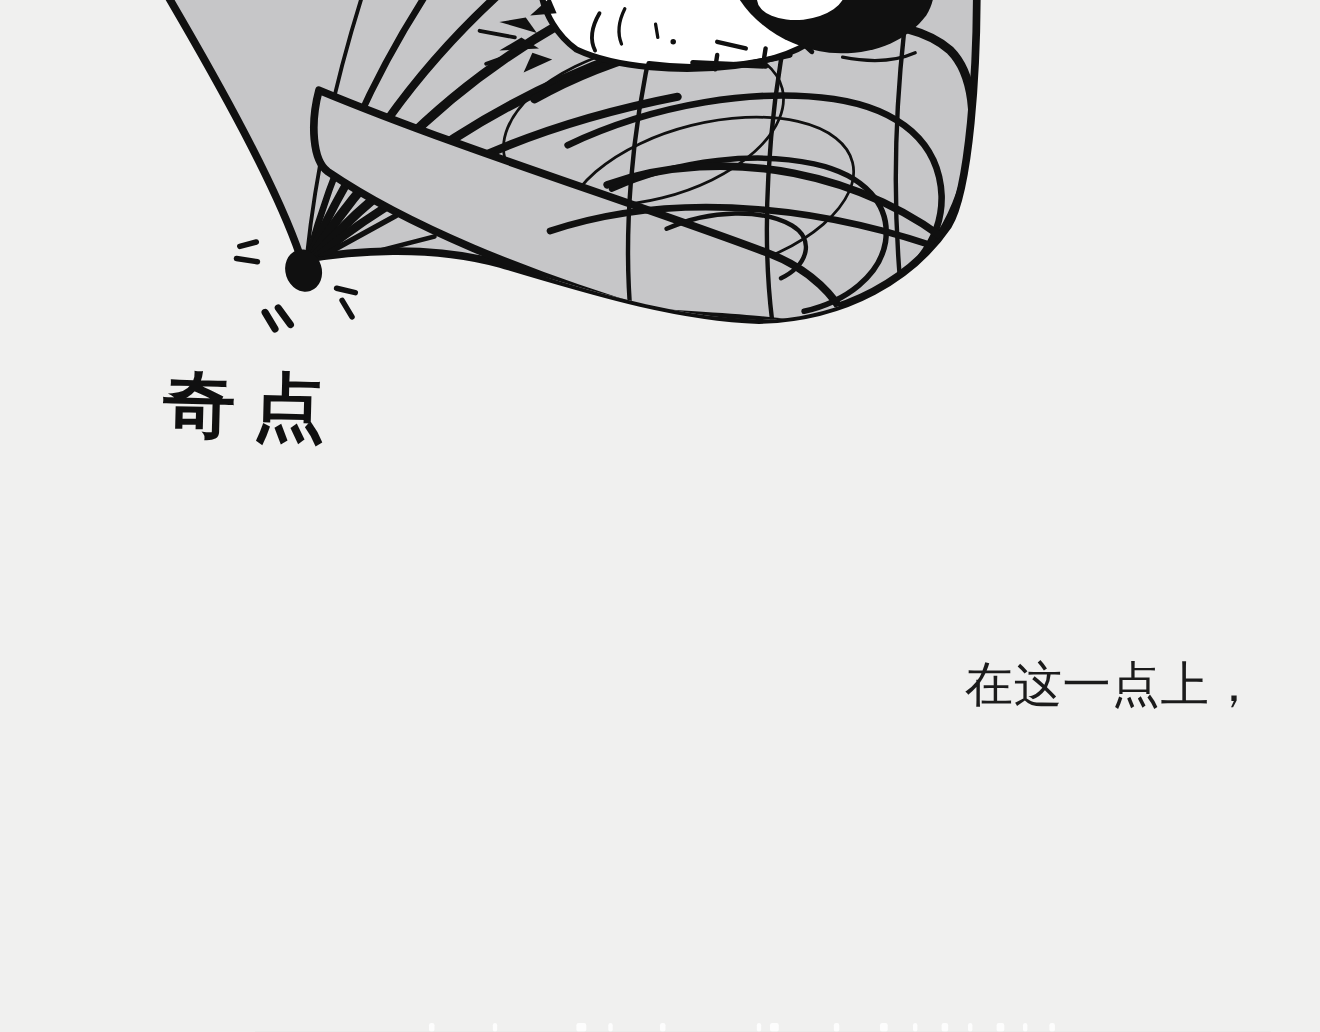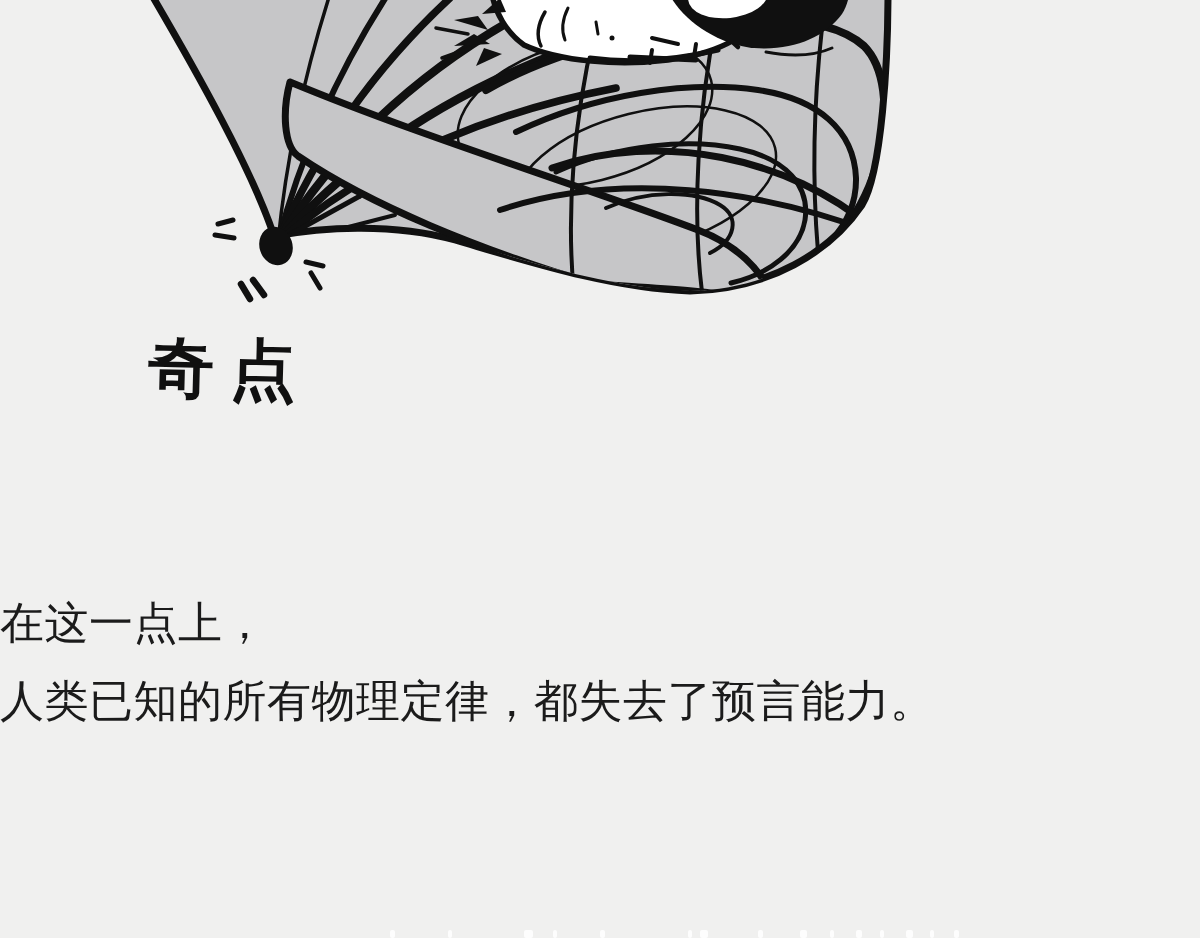--- a/index.html
+++ b/index.html
@@ -14,21 +14,21 @@
   .f-surface{fill:var(--surface,#c6c6c8);}
   .f-paper{fill:var(--paper,#ffffff);}
   .label{
     position:absolute;left:148px;top:336px;
     font-size:66px;font-weight:700;letter-spacing:16px;line-height:1;
     color:var(--ink,#101010);transform:rotate(1.5deg);
     white-space:nowrap;
   }
   .caption{
     position:absolute;left:0;top:584px;width:1144px;
-    text-align:left;font-size:44px;line-height:78px;
+    text-align:right;font-size:44px;line-height:78px;
     color:var(--caption,#1b1b1b);letter-spacing:0.5px;
   }
   .cap-line{white-space:nowrap;}
   .cutoff{position:absolute;top:930px;left:0;width:1200px;height:8px;}
   .cutoff span{
     position:absolute;top:0;height:8px;border-radius:2px;
     background:var(--paper,#ffffff);opacity:.85;
   }
 </style>
 </head>
@@ -146,21 +146,20 @@
       <path class="s-ink" stroke-width="5" d="M 311,273 L 320,288"></path>
       <path class="s-ink" stroke-width="6.5" d="M 241,284 L 250,299"></path>
       <path class="s-ink" stroke-width="6.5" d="M 253,280 L 264,295"></path>
     </g>
   </svg>
 
   <div class="label">奇点</div>
 
   <div class="caption">
     <div class="cap-line">在这一点上，</div>
-    <div class="cap-line">人类已知的所有物理定律，都失去了预言能力。</div>
   </div>
 
   <div class="cutoff">
     <span style="left:390px;width:5px;"></span>
     <span style="left:448px;width:4px;"></span>
     <span style="left:524px;width:9px;"></span>
     <span style="left:553px;width:4px;"></span>
     <span style="left:600px;width:5px;"></span>
     <span style="left:688px;width:4px;"></span>
     <span style="left:700px;width:8px;"></span>

